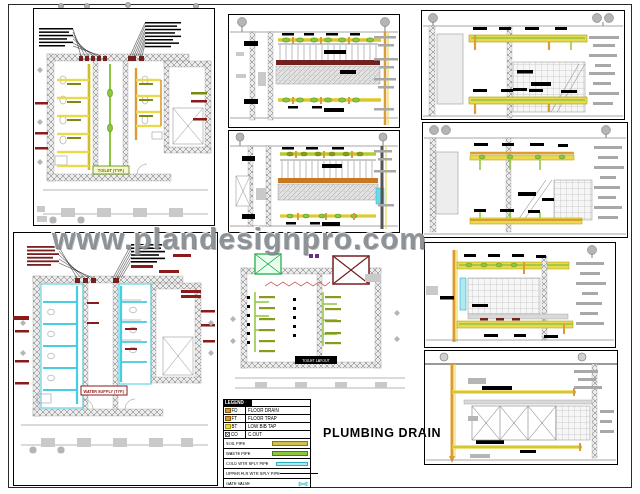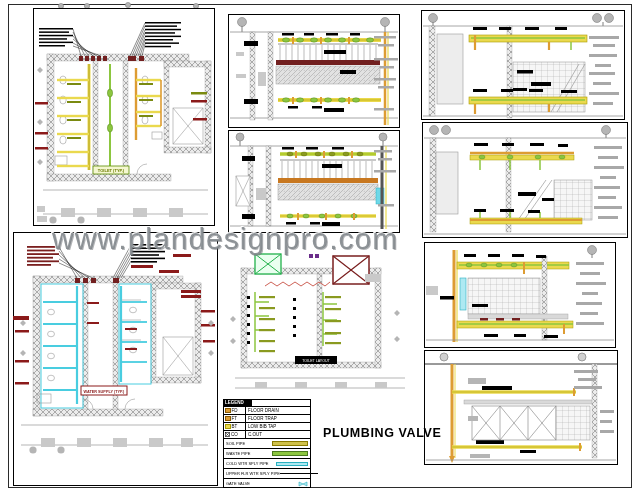--- a/index.html
+++ b/index.html
@@ -3,21 +3,21 @@
 <meta charset="utf-8">
 <style>
   html,body{margin:0;padding:0;background:#ffffff;}
   .sheet{position:relative;width:640px;height:494px;background:#fff;overflow:hidden;
          font-family:"Liberation Sans",sans-serif;}
   .sheet-border{position:absolute;left:8px;top:4px;width:622px;height:482px;
                 border:1px solid #2b2b2b;}
   .panel{position:absolute;}
   .watermark{position:absolute;left:52px;top:222px;z-index:50;
              font-family:"Liberation Sans",sans-serif;
-             font-weight:normal;font-size:30px;letter-spacing:1px;
+             font-weight:bold;font-size:30px;letter-spacing:1px;
              color:rgba(128,133,138,0.88);
              text-shadow:-1px -1px 0 rgba(255,255,255,0.95),
                           1px  1px 0 rgba(80,85,90,0.45),
                           0 0 2px rgba(255,255,255,0.6);}
   .plumbing-title{position:absolute;left:323px;top:426px;z-index:20;
                   font-weight:bold;font-size:12.5px;letter-spacing:0.6px;color:#000;}
   
   .legend{position:absolute;left:223px;top:399px;width:88px;height:89px;z-index:10;
           background:#fff;border:1px solid #000;box-sizing:border-box;
           font-size:4.5px;color:#000;}
@@ -827,16 +827,16 @@
       <span class="swatch sw-upper"></span>
     </div>
     <div class="lrow2">
       <span class="llab">GATE VALVE</span>
       <svg width="10" height="6" viewBox="0 0 10 6">
         <path d="M1 1 L5 3 L1 5 Z M9 1 L5 3 L9 5 Z" fill="#aee9f2" stroke="#2ab0c0" stroke-width="0.6"></path>
       </svg>
     </div>
   </div>
 
-  <div class="plumbing-title">PLUMBING VALVE</div>
+  <div class="plumbing-title">PLUMBING DRAIN</div>
 
   <div class="watermark">www.plandesignpro.com</div>
 </div>
 
 </body></html>

